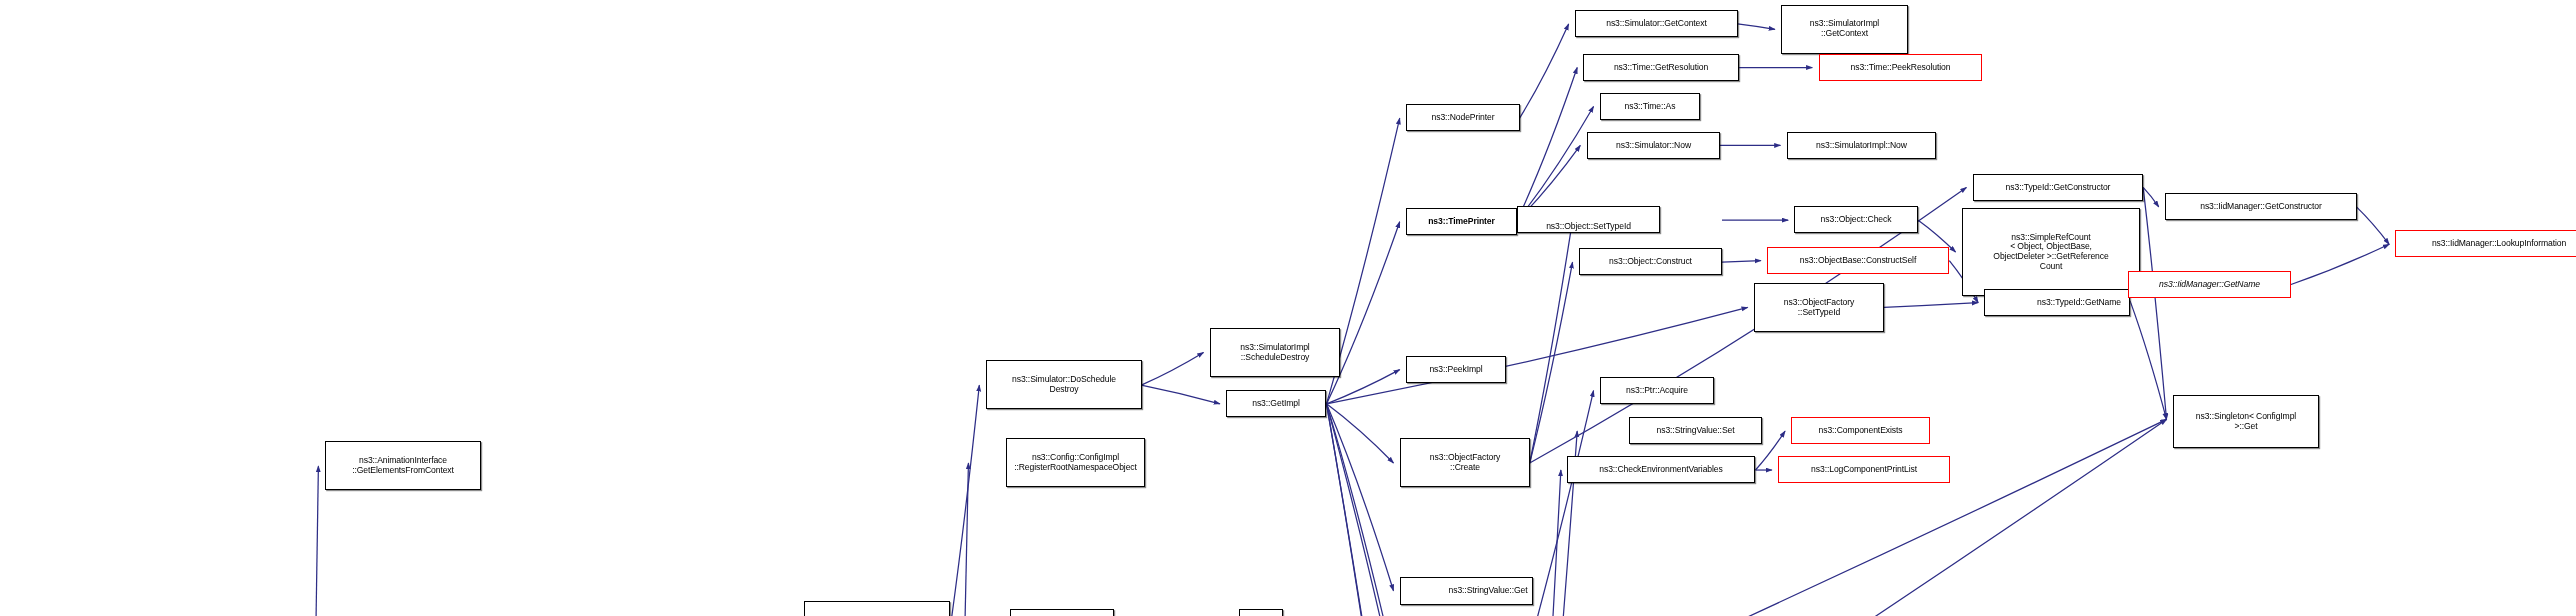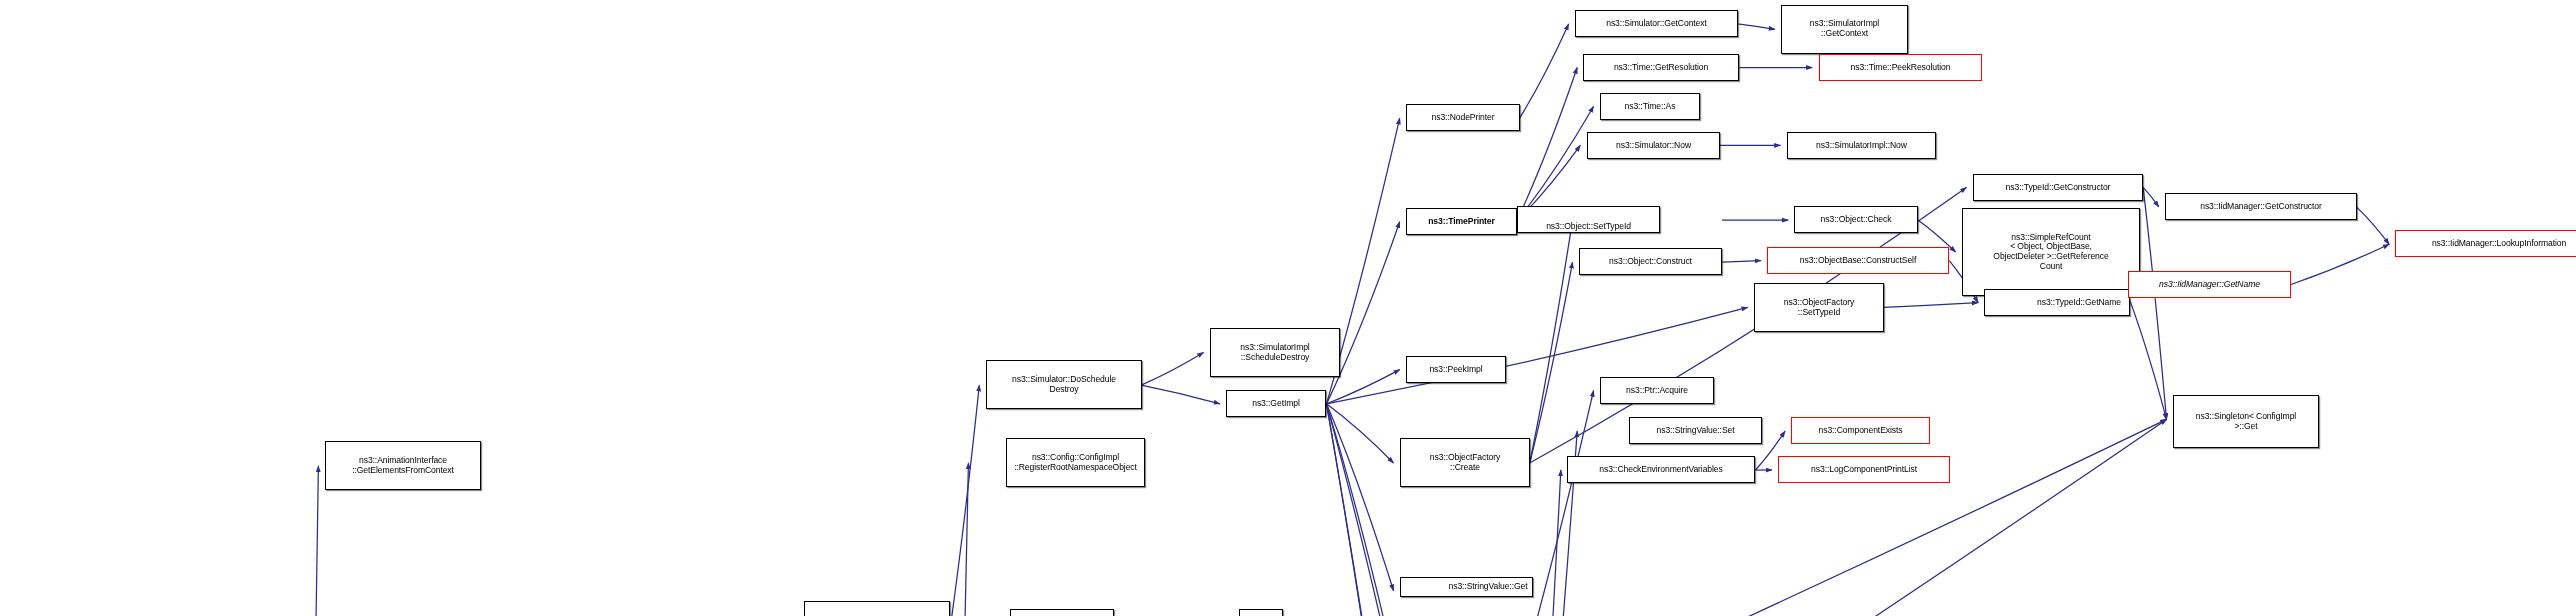--- a/index.html
+++ b/index.html
@@ -125,21 +125,21 @@
       <div class="node" style="left: 1010px; top: 609px; width: 104px; height: 27px;"></div>
       <div class="node" style="left: 1239px; top: 609px; width: 44px; height: 27px;"></div>
       <div class="node" style="left: 1210px; top: 328px; width: 130px; height: 49px;"><span>ns3::SimulatorImpl
 ::ScheduleDestroy</span></div>
       <div class="node" style="left: 1226px; top: 390px; width: 100px; height: 27px;"><span>ns3::GetImpl</span></div>
       <div class="node" style="left: 1406px; top: 104px; width: 114px; height: 27px;"><span>ns3::NodePrinter</span></div>
       <div class="node" style="left: 1406px; top: 208px; width: 111px; height: 27px; font-weight: bold;"><span>ns3::TimePrinter</span></div>
       <div class="node" style="left: 1406px; top: 356px; width: 100px; height: 27px;"><span>ns3::PeekImpl</span></div>
       <div class="node" style="left: 1400px; top: 438px; width: 130px; height: 49px;"><span>ns3::ObjectFactory
 ::Create</span></div>
-      <div class="node" style="left: 1400px; top: 577px; width: 133px; height: 20px; padding-left: 43px;"><span>ns3::StringValue::Get</span></div>
+      <div class="node" style="left: 1400px; top: 577px; width: 133px; height: 28px; padding-left: 43px;"><span>ns3::StringValue::Get</span></div>
       <div class="node" style="left: 1575px; top: 10px; width: 163px; height: 27px;"><span>ns3::Simulator::GetContext</span></div>
       <div class="node" style="left: 1583px; top: 54px; width: 156px; height: 27px;"><span>ns3::Time::GetResolution</span></div>
       <div class="node" style="left: 1600px; top: 93px; width: 100px; height: 27px;"><span>ns3::Time::As</span></div>
       <div class="node" style="left: 1587px; top: 132px; width: 133px; height: 27px;"><span>ns3::Simulator::Now</span></div>
       <div class="node" style="left: 1517px; top: 206px; width: 143px; height: 27px; align-items: flex-end;"><span>ns3::Object::SetTypeId</span></div>
       <div class="node" style="left: 1579px; top: 248px; width: 143px; height: 27px;"><span>ns3::Object::Construct</span></div>
       <div class="node" style="left: 1600px; top: 377px; width: 114px; height: 27px;"><span>ns3::Ptr::Acquire</span></div>
       <div class="node" style="left: 1583px; top: 417px; width: 133px; height: 27px; margin-left: 46px;"><span>ns3::StringValue::Set</span></div>
       <div class="node" style="left: 1567px; top: 456px; width: 188px; height: 27px;"><span>ns3::CheckEnvironmentVariables</span></div>
       <div class="node" style="left: 1781px; top: 4.7px; width: 127px; height: 49px;"><span>ns3::SimulatorImpl

